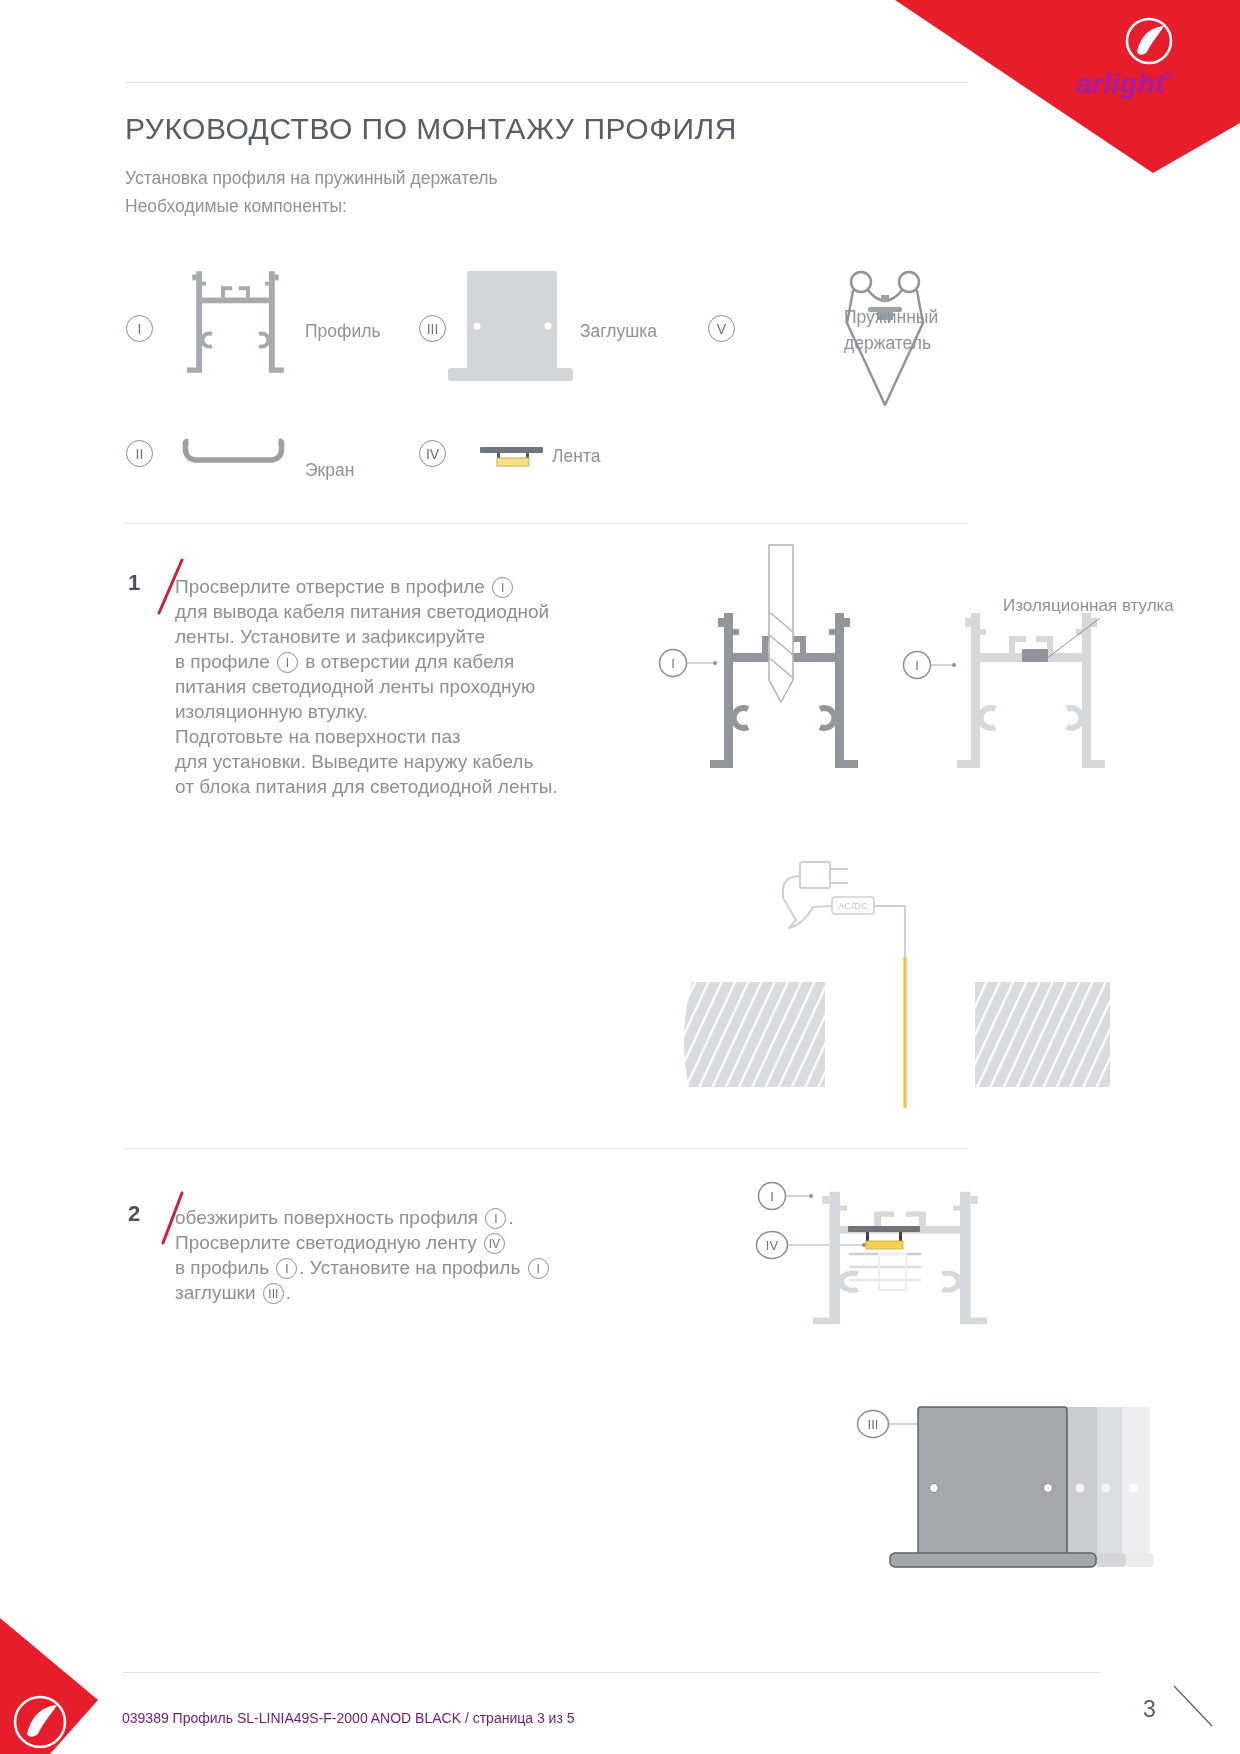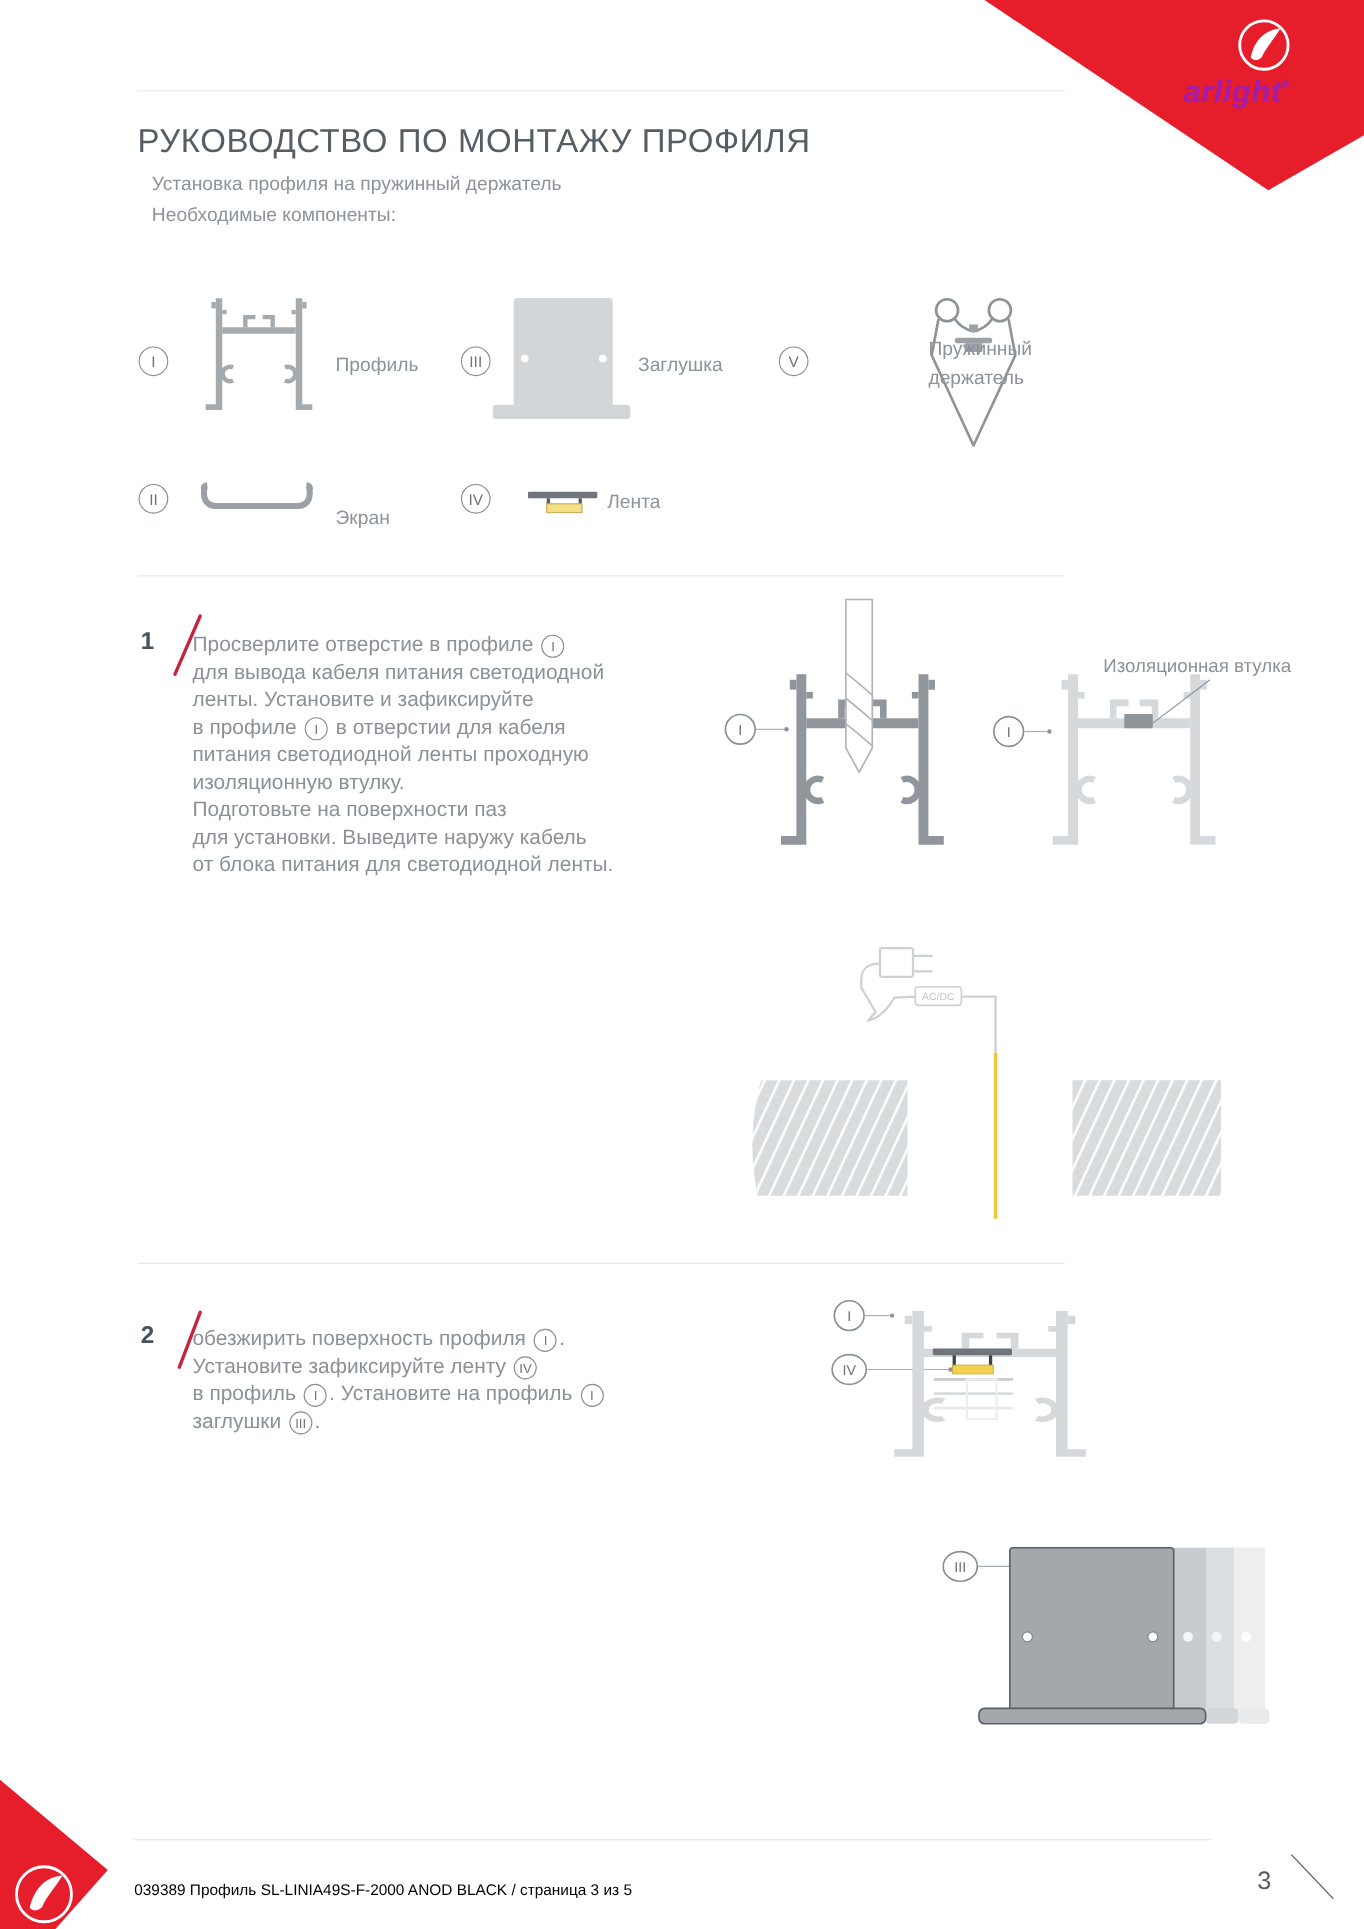--- a/index.html
+++ b/index.html
@@ -16,21 +16,21 @@
   .step-num{position:absolute;z-index:2;font-size:22px;font-weight:bold;color:#49515a;}
   .step-text{position:absolute;z-index:2;font-size:19px;color:#8b9197;}
   .tline{height:25px;display:flex;align-items:flex-end;white-space:pre;}
   .cnum{display:inline-flex;align-items:center;justify-content:center;min-width:21px;height:21px;
       box-sizing:border-box;border:1.4px solid #878e95;border-radius:12px;font-size:12px;
       color:#6d747b;padding:0 3px;margin:0 2px;}
   .brand{position:absolute;z-index:3;font-size:28px;font-weight:bold;font-style:italic;color:#a21caf;
       letter-spacing:0.5px;white-space:nowrap;}
   .brand sup{font-size:10px;font-style:normal;vertical-align:14px;}
   .bushing-label{position:absolute;z-index:2;font-size:17px;color:#8b9197;white-space:nowrap;}
-  .footer-text{position:absolute;z-index:2;font-size:14px;color:#000000;white-space:nowrap;}
+  .footer-text{position:absolute;z-index:2;font-size:14px;color:#701a75;white-space:nowrap;}
   .page-num{position:absolute;z-index:2;font-size:23px;color:#565d63;}
   .hr{position:absolute;z-index:2;height:1px;background:#e4e5e6;}
 </style>
 </head>
 <body>
 
 <div id="page">
 
   <svg id="gfx" width="1240" height="1754" viewBox="0 0 1240 1754">
     <defs>
@@ -194,21 +194,21 @@
 
     <line x1="1174" y1="1686" x2="1212" y2="1726" stroke="#565d63" stroke-width="1.2"></line>
   </svg>
 
   <div class="hr" style="left:125px;top:82px;width:843px;"></div>
 
   <div class="txt brand" style="left:1076px;top:68px;"><span>arlight</span><sup>®</sup></div>
 
   <div class="txt page-title" style="left:125px;top:112px;">РУКОВОДСТВО ПО МОНТАЖУ ПРОФИЛЯ</div>
 
-  <div class="txt subtitle" style="left:125px;top:153px;margin-left:13px;">
+  <div class="txt subtitle" style="left:125px;top:164px;">
     <div>Установка профиля на пружинный держатель</div>
     <div>Необходимые компоненты:</div>
   </div>
 
   <div class="comp-circle" style="left:126px;top:315px;">I</div>
   <div class="comp-label" style="left:305px;top:318px;">Профиль</div>
 
   <div class="comp-circle" style="left:419px;top:315px;">III</div>
   <div class="comp-label" style="left:580px;top:318px;">Заглушка</div>
 
@@ -236,21 +236,21 @@
     <div class="tline"><span>от блока питания для светодиодной ленты.</span></div>
   </div>
 
   <div class="txt bushing-label" style="left:1003px;top:596px;">Изоляционная втулка</div>
 
   <div class="hr" style="left:125px;top:1148px;width:843px;"></div>
 
   <div class="step-num" style="left:128px;top:1201px;">2</div>
   <div class="step-text" style="left:175px;top:1204px;">
     <div class="tline"><span>обезжирить поверхность профиля </span><span class="cnum">I</span><span>.</span></div>
-    <div class="tline"><span>Установите зафиксируйте ленту </span><span class="cnum">IV</span><span></span></div>
+    <div class="tline"><span>Просверлите светодиодную ленту </span><span class="cnum">IV</span><span></span></div>
     <div class="tline"><span>в профиль </span><span class="cnum">I</span><span>. Установите на профиль </span><span class="cnum">I</span><span></span></div>
     <div class="tline"><span>заглушки </span><span class="cnum">III</span><span>.</span></div>
   </div>
 
   <div class="hr" style="left:122px;top:1672px;width:979px;"></div>
   <div class="txt footer-text" style="left:122px;top:1710px;">039389 Профиль SL-LINIA49S-F-2000 ANOD BLACK / страница 3 из 5</div>
   <div class="txt page-num" style="left:1143px;top:1696px;">3</div>
 </div>
 
 </body></html>

